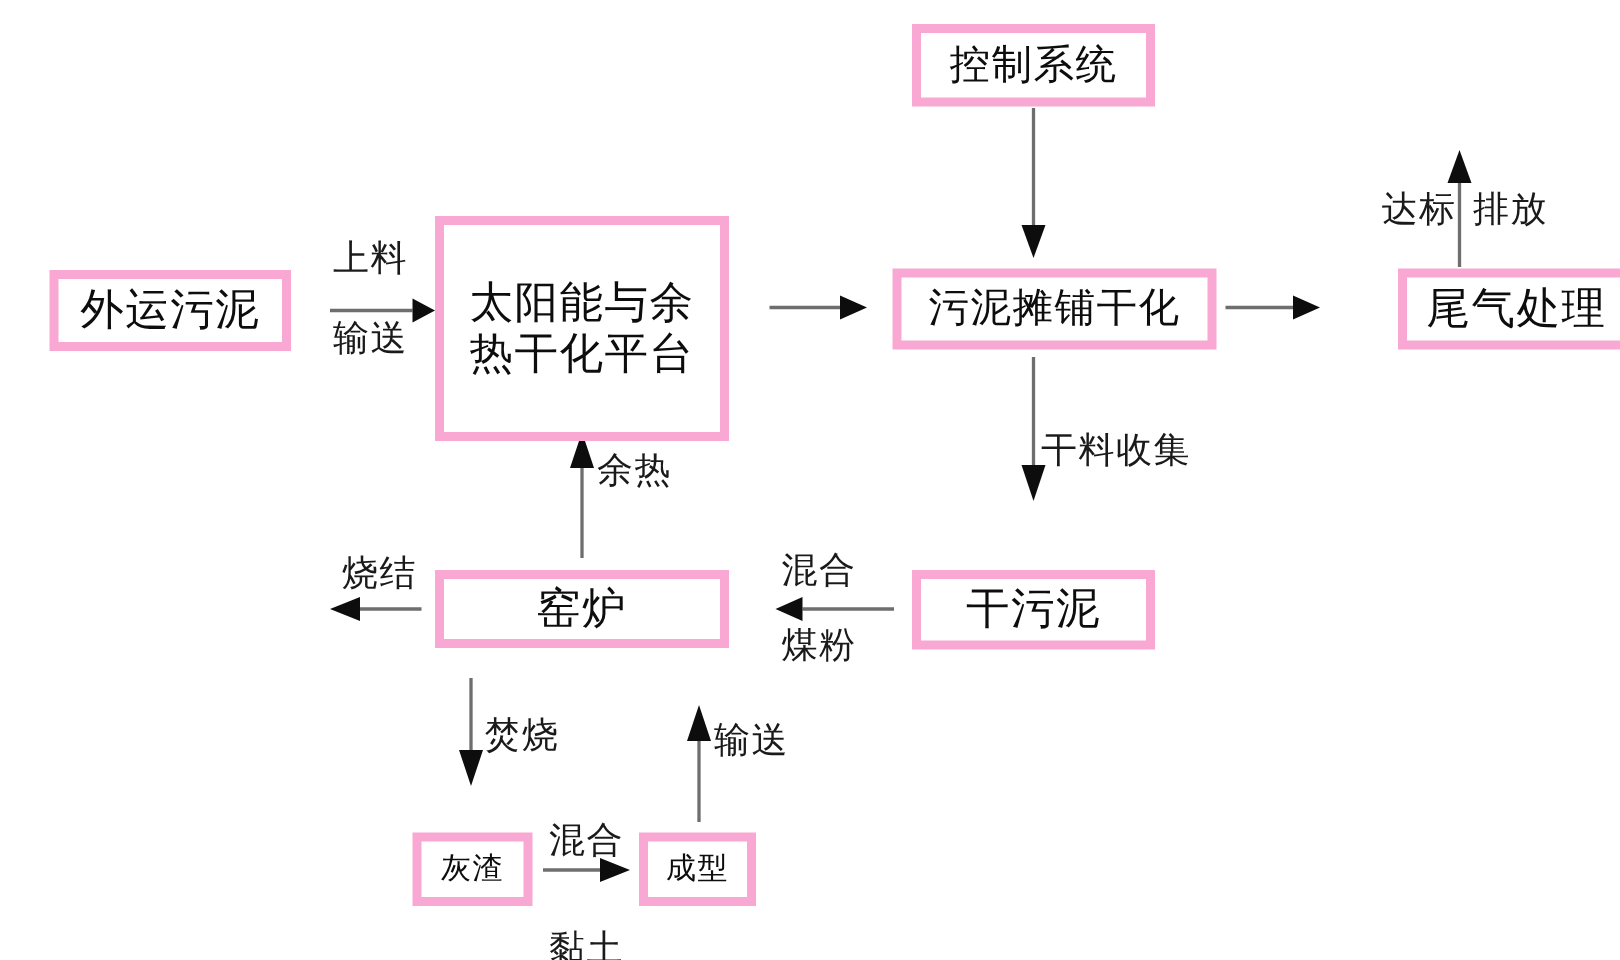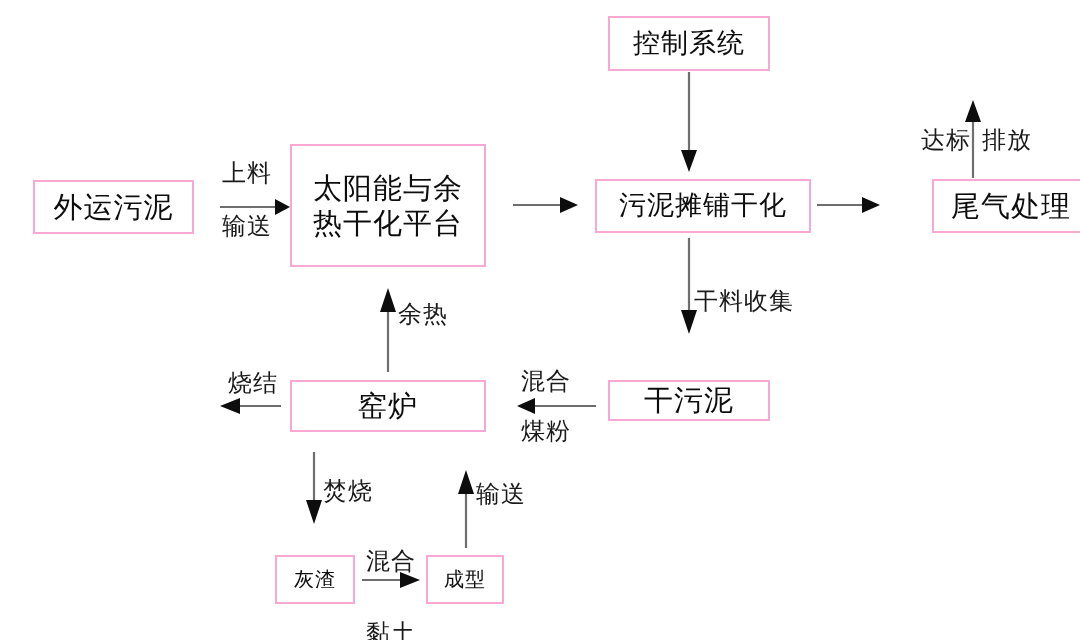--- a/index.html
+++ b/index.html
@@ -11,21 +11,21 @@
     position: relative;
     width: 1080px;
     height: 640px;
     background: #ffffff;
     font-family: "Liberation Serif", "DejaVu Serif", serif;
     overflow: hidden;
   }
   .node {
     position: absolute;
     box-sizing: border-box;
-    border: 2px solid #f9a8d4;
+    border: 6px solid #f9a8d4;
     background: #ffffff;
     display: flex;
     align-items: center;
     justify-content: center;
     text-align: center;
     color: #0d0d0d;
     line-height: 1.18;
     letter-spacing: 1px;
     white-space: pre-line;
   }
@@ -114,30 +114,30 @@
     </g>
 
     <g>
       <line x1="466" y1="548" x2="466" y2="494"></line>
       <polygon points="458,494 474,494 466,470"></polygon>
     </g>
   </svg>
 
   <div class="node big" style="left:33px; top:180px; width:161px; height:54px;">外运污泥</div>
 
-  <div class="node big" style="left:290px; top:144px; width:196px; height:123px;">太阳能与余
+  <div class="node big" style="left:290px; top:144px; width:196px; height:150px;">太阳能与余
 热干化平台</div>
 
   <div class="node mid" style="left:608px; top:16px; width:162px; height:55px;">控制系统</div>
 
   <div class="node mid" style="left:595px; top:179px; width:216px; height:54px;">污泥摊铺干化</div>
 
   <div class="node big" style="left:932px; top:179px; width:158px; height:54px;">尾气处理</div>
 
-  <div class="node big" style="left:608px; top:380px; width:162px; height:41px;">干污泥</div>
+  <div class="node big" style="left:608px; top:380px; width:162px; height:53px;">干污泥</div>
 
   <div class="node big" style="left:290px; top:380px; width:196px; height:52px;text-align:center;">窑炉</div>
 
 
   <div class="node small" style="left:275px; top:555px; width:80px; height:49px;">灰渣</div>
 
   <div class="node small" style="left:426px; top:555px; width:78px; height:49px;">成型</div>
 
   <div class="edge-label" style="left:222px; top:160px;">上料</div>
   <div class="edge-label" style="left:222px; top:213px;">输送</div>

